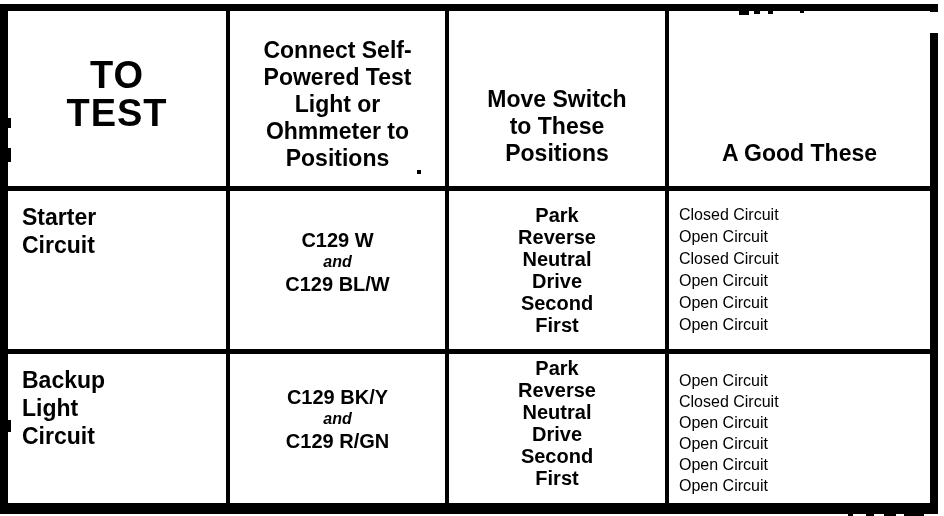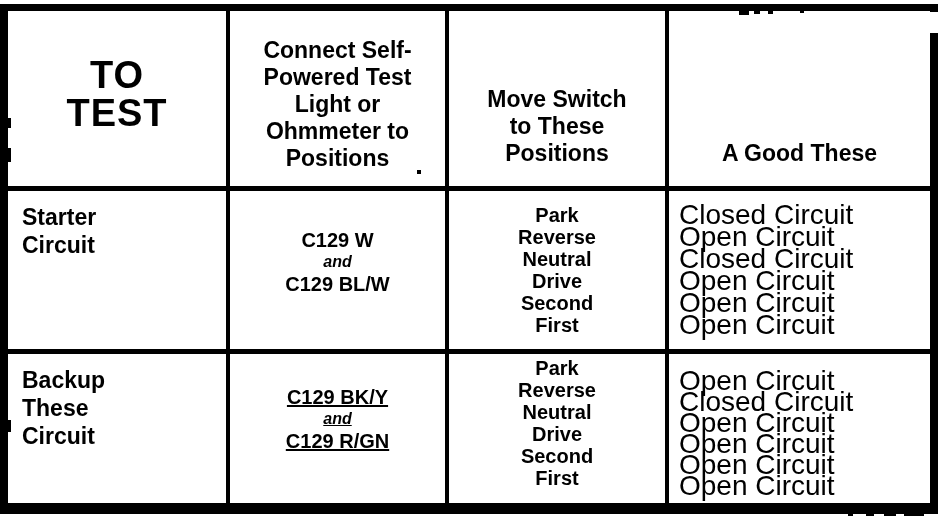--- a/index.html
+++ b/index.html
@@ -57,33 +57,33 @@
     align-items:flex-start;justify-content:flex-start;
     padding:12px 0 16px 14px;
     font-size:23px;font-weight:bold;line-height:28px;
   }
   .c-term{
     align-items:center;justify-content:center;
     text-align:center;
     font-size:20px;font-weight:bold;line-height:24px;
     padding-bottom:16px;
   }
-  .c-term.r2{padding-bottom:20px;text-decoration:underline;}
+  .c-term.r2{padding-bottom:20px;}
   .c-term .conj{font-style:italic;font-size:16px;font-weight:bold;line-height:20px;}
   .c-pos{
     align-items:center;justify-content:flex-start;
     padding-top:13px;
     font-size:20px;font-weight:bold;line-height:22px;
     text-align:center;
   }
   .c-pos.r2{padding-top:3px;}
   .c-ind{
     align-items:flex-start;justify-content:flex-start;
     padding:13px 0 0 10px;
-    font-size:28px;font-weight:normal;line-height:22px;
+    font-size:16px;font-weight:normal;line-height:22px;
   }
   .c-ind.r2{padding-top:16px;line-height:21px;}
 
   
   .art{position:absolute;background:#000;}
   .art-white{position:absolute;background:#fff;}
 </style>
 </head>
 <body>
 
@@ -132,21 +132,21 @@
       <div>Closed Circuit</div>
       <div>Open Circuit</div>
       <div>Closed Circuit</div>
       <div>Open Circuit</div>
       <div>Open Circuit</div>
       <div>Open Circuit</div>
     </div>
 
     <div class="cell br c-test">
       <div>Backup</div>
-      <div>These</div>
+      <div>Light</div>
       <div>Circuit</div>
     </div>
     <div class="cell br c-term r2">
       <div>C129 BK/Y</div>
       <div class="conj">and</div>
       <div>C129 R/GN</div>
     </div>
     <div class="cell br c-pos r2">
       <div>Park</div>
       <div>Reverse</div>

